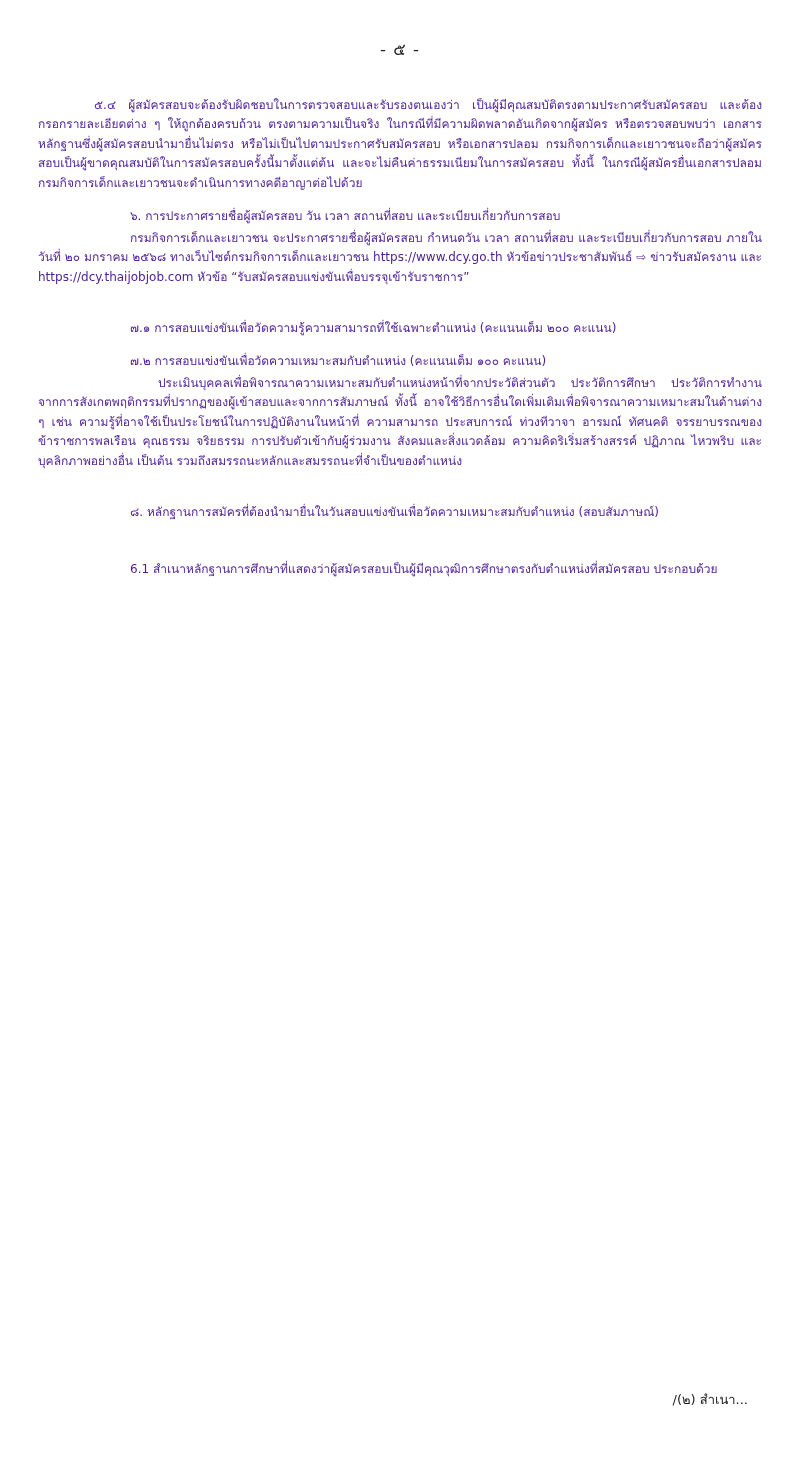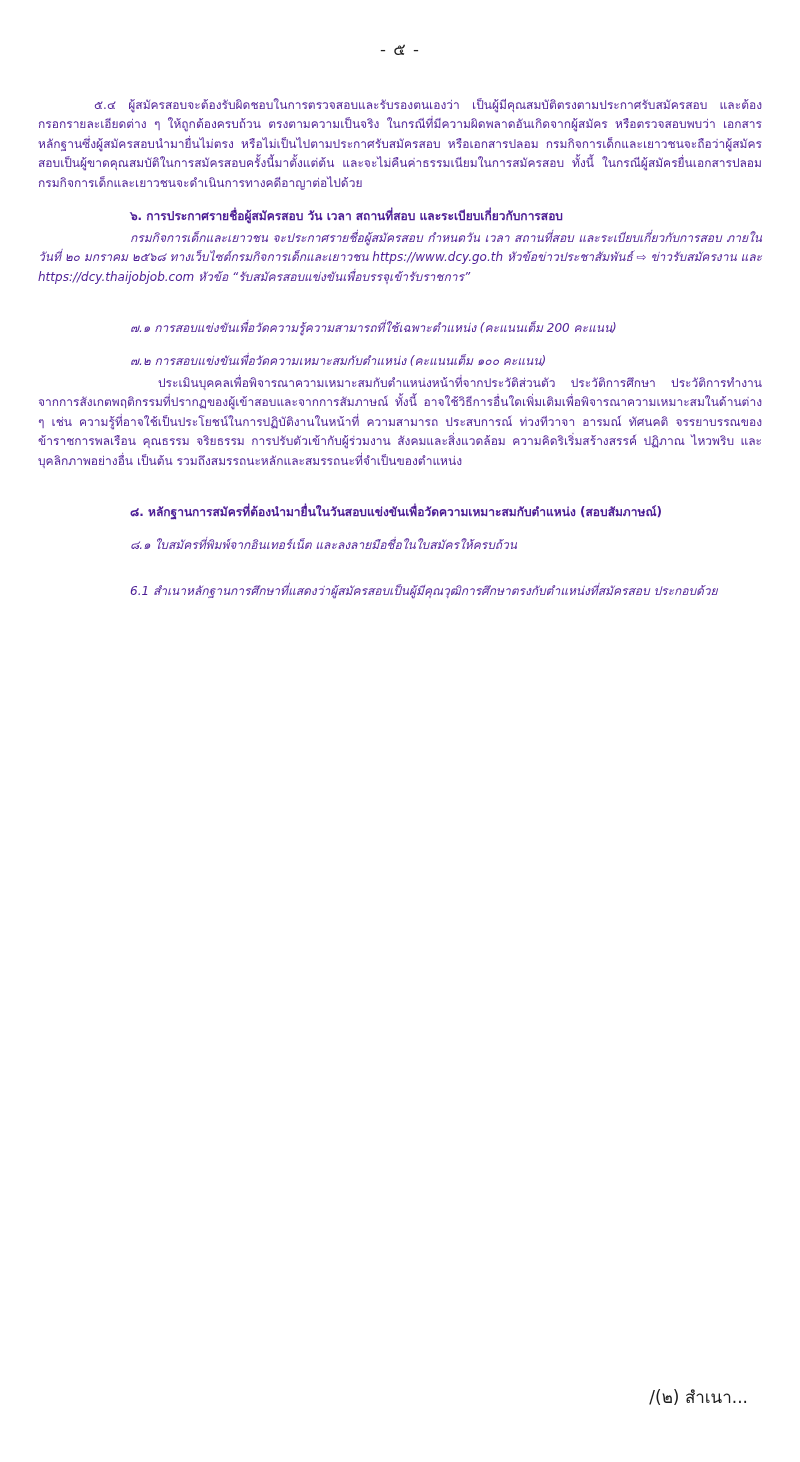--- a/index.html
+++ b/index.html
@@ -33,32 +33,32 @@
     font-size: 12px;
     line-height: 1.62;
     text-align: justify;
     text-justify: inter-word;
     color: #4c1d95;
   }
   p {
     margin: 0 0 1px 0;
   }
   .indent-1 { text-indent: 56px; }
-  .indent-2 { text-indent: 92px; font-style: italic; }
+  .indent-2 { text-indent: 92px; }
   .indent-3 { text-indent: 120px; }
   .heading {
-    font-weight: bold;
+    font-weight: normal;
     text-indent: 92px;
   }
   .block { margin-bottom: 2px; }
   .footer-note {
     position: absolute;
     right: 52px;
     bottom: 52px;
-    font-size: 17px;
+    font-size: 13px;
     color: #1c1c1c;
   }
   .spacer-lg { height: 18px; }
   .spacer-md { height: 12px; }
 </style>
 </head>
 <body>
 
 <div class="page">
 
@@ -68,33 +68,32 @@
 
     <p class="indent-1 block">๕.๔ ผู้สมัครสอบจะต้องรับผิดชอบในการตรวจสอบและรับรองตนเองว่า เป็นผู้มีคุณสมบัติตรงตามประกาศรับสมัครสอบ และต้องกรอกรายละเอียดต่าง ๆ ให้ถูกต้องครบถ้วน ตรงตามความเป็นจริง ในกรณีที่มีความผิดพลาดอันเกิดจากผู้สมัคร หรือตรวจสอบพบว่า เอกสารหลักฐานซึ่งผู้สมัครสอบนำมายื่นไม่ตรง หรือไม่เป็นไปตามประกาศรับสมัครสอบ หรือเอกสารปลอม กรมกิจการเด็กและเยาวชนจะถือว่าผู้สมัครสอบเป็นผู้ขาดคุณสมบัติในการสมัครสอบครั้งนี้มาตั้งแต่ต้น และจะไม่คืนค่าธรรมเนียมในการสมัครสอบ ทั้งนี้ ในกรณีผู้สมัครยื่นเอกสารปลอม กรมกิจการเด็กและเยาวชนจะดำเนินการทางคดีอาญาต่อไปด้วย</p>
 
     <div class="spacer-md"></div>
     <p class="heading block">๖. การประกาศรายชื่อผู้สมัครสอบ วัน เวลา สถานที่สอบ และระเบียบเกี่ยวกับการสอบ</p>
     <p class="indent-2 block">กรมกิจการเด็กและเยาวชน จะประกาศรายชื่อผู้สมัครสอบ กำหนดวัน เวลา สถานที่สอบ และระเบียบเกี่ยวกับการสอบ ภายในวันที่ ๒๐ มกราคม ๒๕๖๘ ทางเว็บไซต์กรมกิจการเด็กและเยาวชน https://www.dcy.go.th หัวข้อข่าวประชาสัมพันธ์ ⇨ ข่าวรับสมัครงาน และ https://dcy.thaijobjob.com หัวข้อ “รับสมัครสอบแข่งขันเพื่อบรรจุเข้ารับราชการ”</p>
 
     <div class="spacer-lg"></div>
 
     <div class="spacer-md"></div>
-    <p class="indent-2 block">๗.๑ การสอบแข่งขันเพื่อวัดความรู้ความสามารถที่ใช้เฉพาะตำแหน่ง (คะแนนเต็ม 200 คะแนน)</p>
+    <p class="indent-2 block">๗.๑ การสอบแข่งขันเพื่อวัดความรู้ความสามารถที่ใช้เฉพาะตำแหน่ง (คะแนนเต็ม ๒๐๐ คะแนน)</p>
 
     <div class="spacer-md"></div>
     <p class="indent-2 block">๗.๒ การสอบแข่งขันเพื่อวัดความเหมาะสมกับตำแหน่ง (คะแนนเต็ม ๑๐๐ คะแนน)</p>
     <p class="indent-3 block">ประเมินบุคคลเพื่อพิจารณาความเหมาะสมกับตำแหน่งหน้าที่จากประวัติส่วนตัว ประวัติการศึกษา ประวัติการทำงาน จากการสังเกตพฤติกรรมที่ปรากฏของผู้เข้าสอบและจากการสัมภาษณ์ ทั้งนี้ อาจใช้วิธีการอื่นใดเพิ่มเติมเพื่อพิจารณาความเหมาะสมในด้านต่าง ๆ เช่น ความรู้ที่อาจใช้เป็นประโยชน์ในการปฏิบัติงานในหน้าที่ ความสามารถ ประสบการณ์ ท่วงทีวาจา อารมณ์ ทัศนคติ จรรยาบรรณของข้าราชการพลเรือน คุณธรรม จริยธรรม การปรับตัวเข้ากับผู้ร่วมงาน สังคมและสิ่งแวดล้อม ความคิดริเริ่มสร้างสรรค์ ปฏิภาณ ไหวพริบ และบุคลิกภาพอย่างอื่น เป็นต้น รวมถึงสมรรถนะหลักและสมรรถนะที่จำเป็นของตำแหน่ง</p>
 
     <div class="spacer-md"></div>
 
     <div class="spacer-lg"></div>
     <p class="heading block">๘. หลักฐานการสมัครที่ต้องนำมายื่นในวันสอบแข่งขันเพื่อวัดความเหมาะสมกับตำแหน่ง (สอบสัมภาษณ์)</p>
 
     <div class="spacer-md"></div>
-    <p class="indent-2 block">๘.๑ ใบสมัครที่พิมพ์จากอินเทอร์เน็ต และลงลายมือชื่อในใบสมัครให้ครบถ้วน</p>
 
     <div class="spacer-md"></div>
 
     <div class="spacer-md"></div>
     <p class="indent-2 block">6.1 สำเนาหลักฐานการศึกษาที่แสดงว่าผู้สมัครสอบเป็นผู้มีคุณวุฒิการศึกษาตรงกับตำแหน่งที่สมัครสอบ ประกอบด้วย</p>
 
     <div class="spacer-md"></div>
 
   </div>
 

